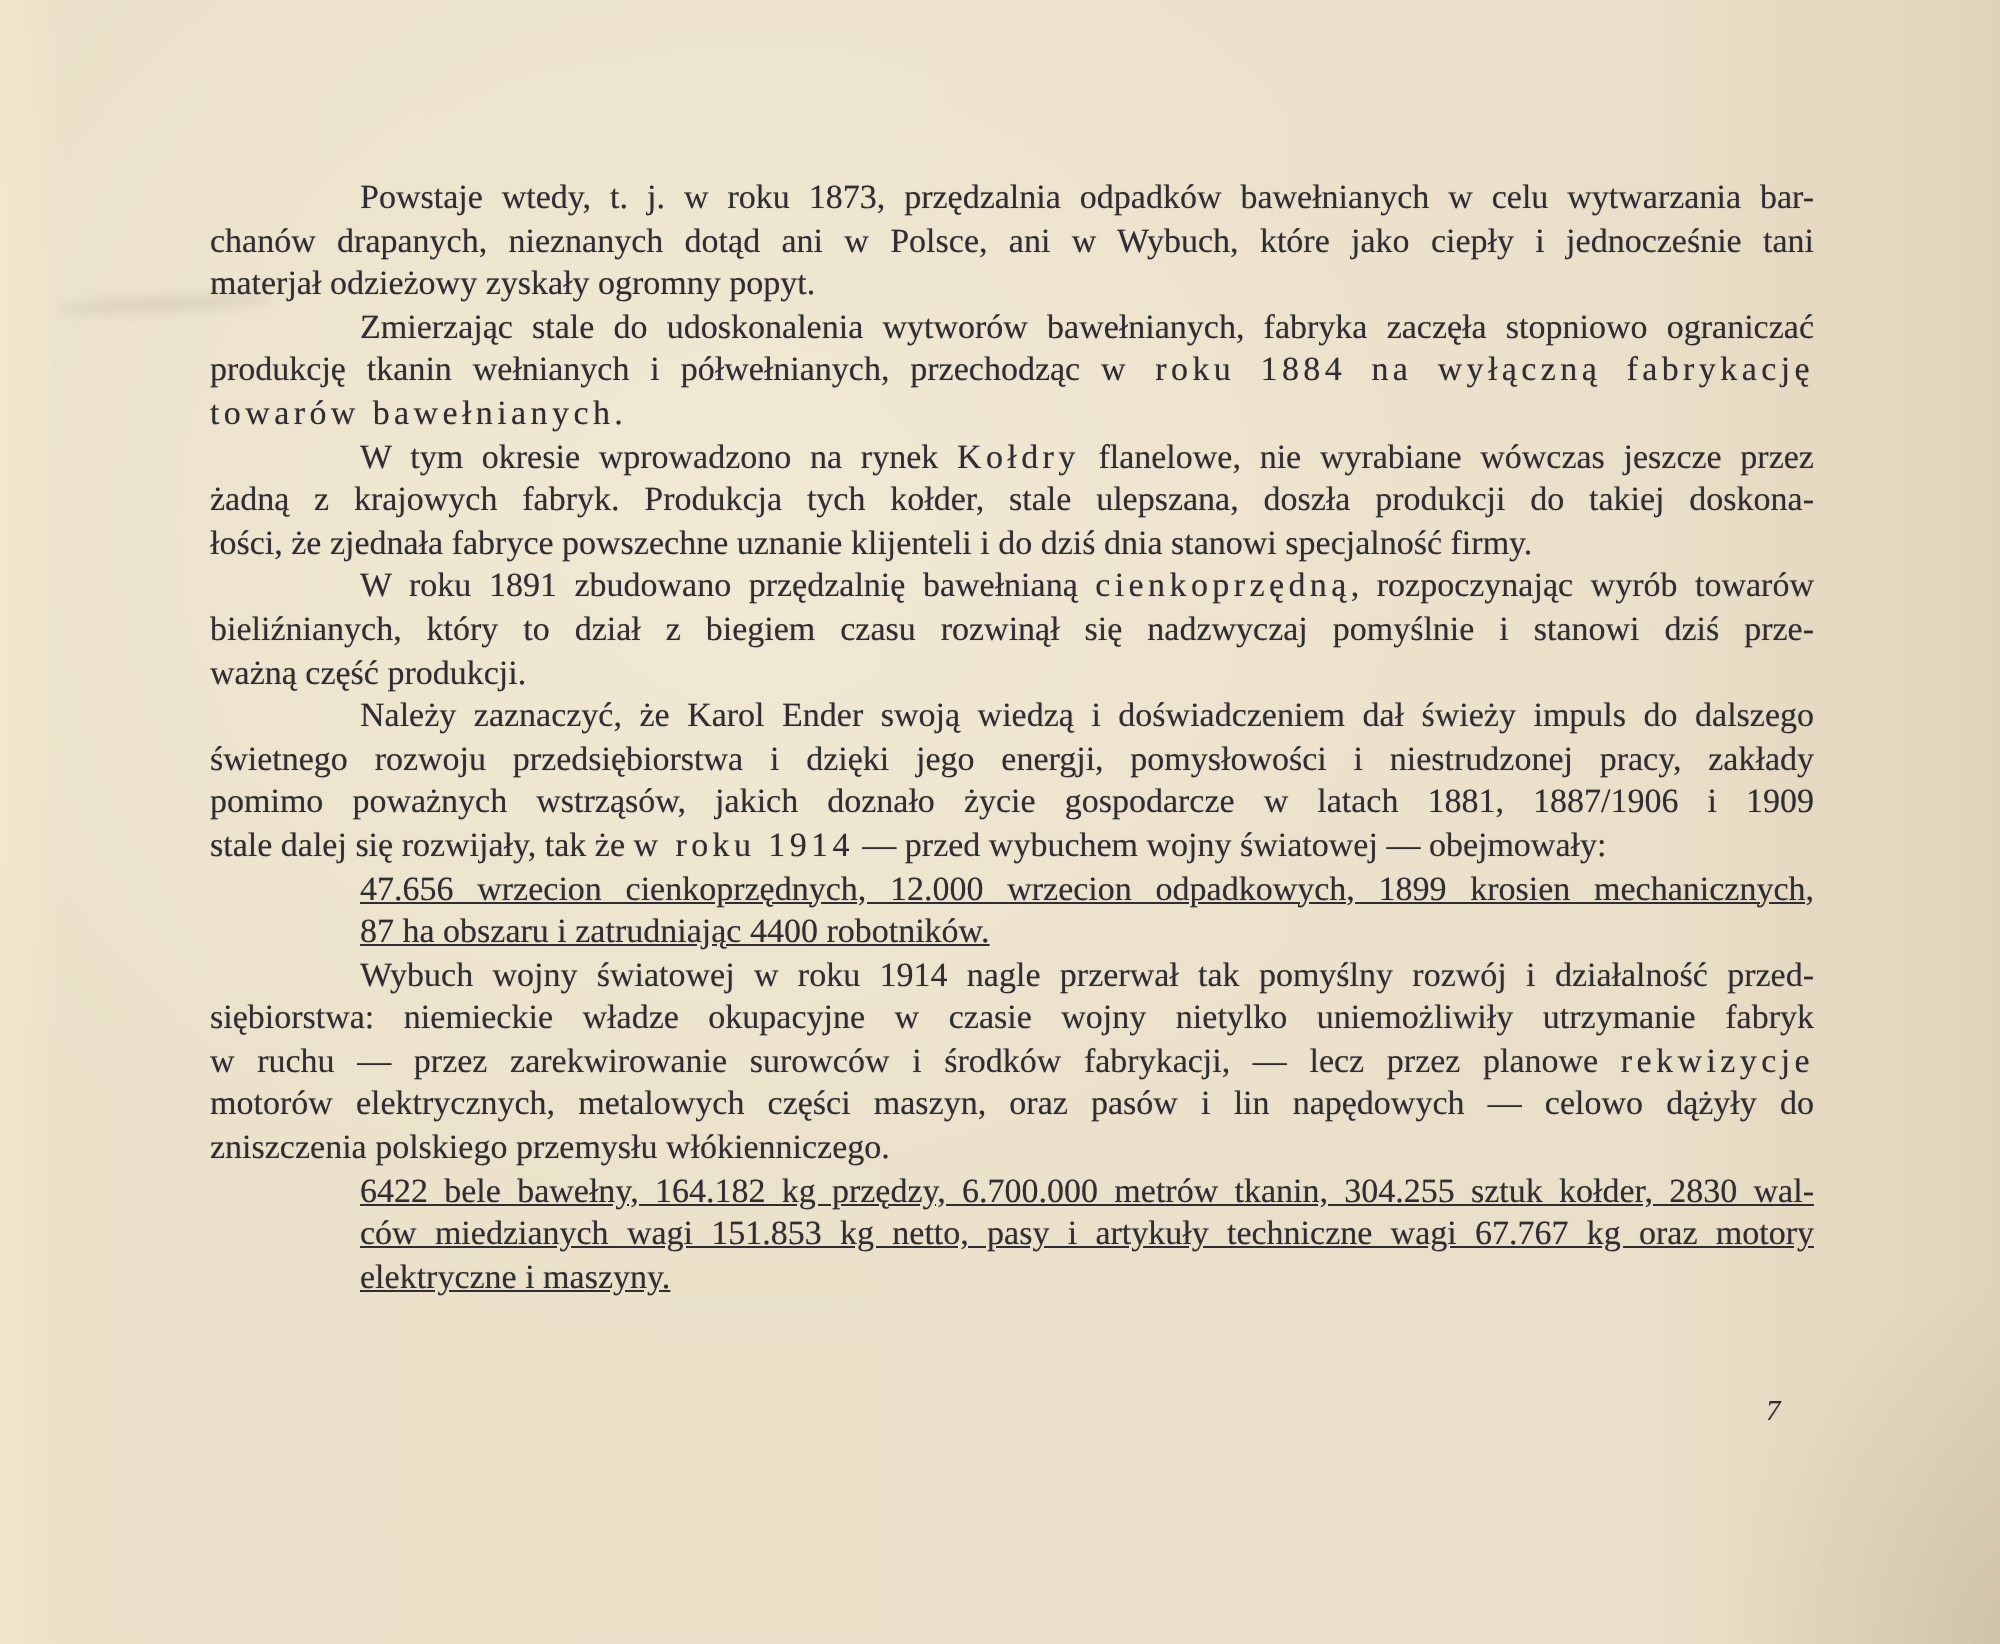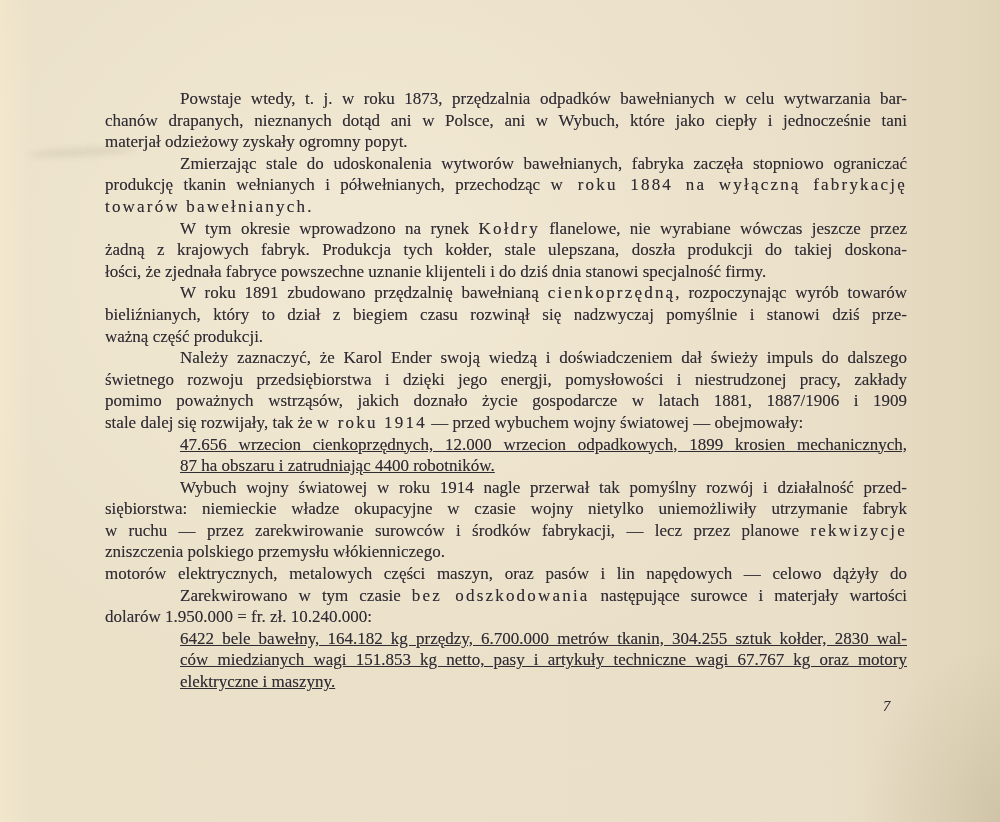--- a/index.html
+++ b/index.html
@@ -97,26 +97,22 @@
       <div class="line lastline"><span class="reg">stale dalej się rozwijały, tak że </span><span class="sp">w roku 1914</span><span class="reg"> — przed wybuchem wojny światowej — obejmowały:</span></div>
     </div>
     <div class="para inset">
       <div class="line firstline"><span class="reg">47.656 wrzecion cienkoprzędnych, 12.000 wrzecion odpadkowych, 1899 krosien mechanicznych,</span></div>
       <div class="line lastline"><span class="reg">87 ha obszaru i zatrudniając 4400 robotników.</span></div>
     </div>
     <div class="para normal">
       <div class="line firstline"><span class="reg">Wybuch wojny światowej w roku 1914 nagle przerwał tak pomyślny rozwój i działalność przed-</span></div>
       <div class="line"><span class="reg">siębiorstwa: niemieckie władze okupacyjne w czasie wojny nietylko uniemożliwiły utrzymanie fabryk</span></div>
       <div class="line"><span class="reg">w ruchu — przez zarekwirowanie surowców i środków fabrykacji, — lecz przez planowe </span><span class="sp">rekwizycje</span></div>
+      <div class="line"><span class="reg">motorów elektrycznych, metalowych części maszyn, oraz pasów i lin napędowych — celowo dążyły do</span></div>
       <div class="line lastline"><span class="reg">zniszczenia polskiego przemysłu włókienniczego.</span></div>
-      <div class="line"><span class="reg">motorów elektrycznych, metalowych części maszyn, oraz pasów i lin napędowych — celowo dążyły do</span></div>
-    </div>
-    <div class="para normal">
-      <div class="line firstline"><span class="reg">Zarekwirowano w tym czasie </span><span class="sp">bez odszkodowania</span><span class="reg"> następujące surowce i materjały wartości</span></div>
-      <div class="line lastline"><span class="reg">dolarów 1.950.000 = fr. zł. 10.240.000:</span></div>
     </div>
     <div class="para inset">
       <div class="line firstline"><span class="reg">6422 bele bawełny, 164.182 kg przędzy, 6.700.000 metrów tkanin, 304.255 sztuk kołder, 2830 wal-</span></div>
       <div class="line"><span class="reg">ców miedzianych wagi 151.853 kg netto, pasy i artykuły techniczne wagi 67.767 kg oraz motory</span></div>
       <div class="line lastline"><span class="reg">elektryczne i maszyny.</span></div>
     </div>
   </div>
 
 <div class="page-number">7</div>
 

